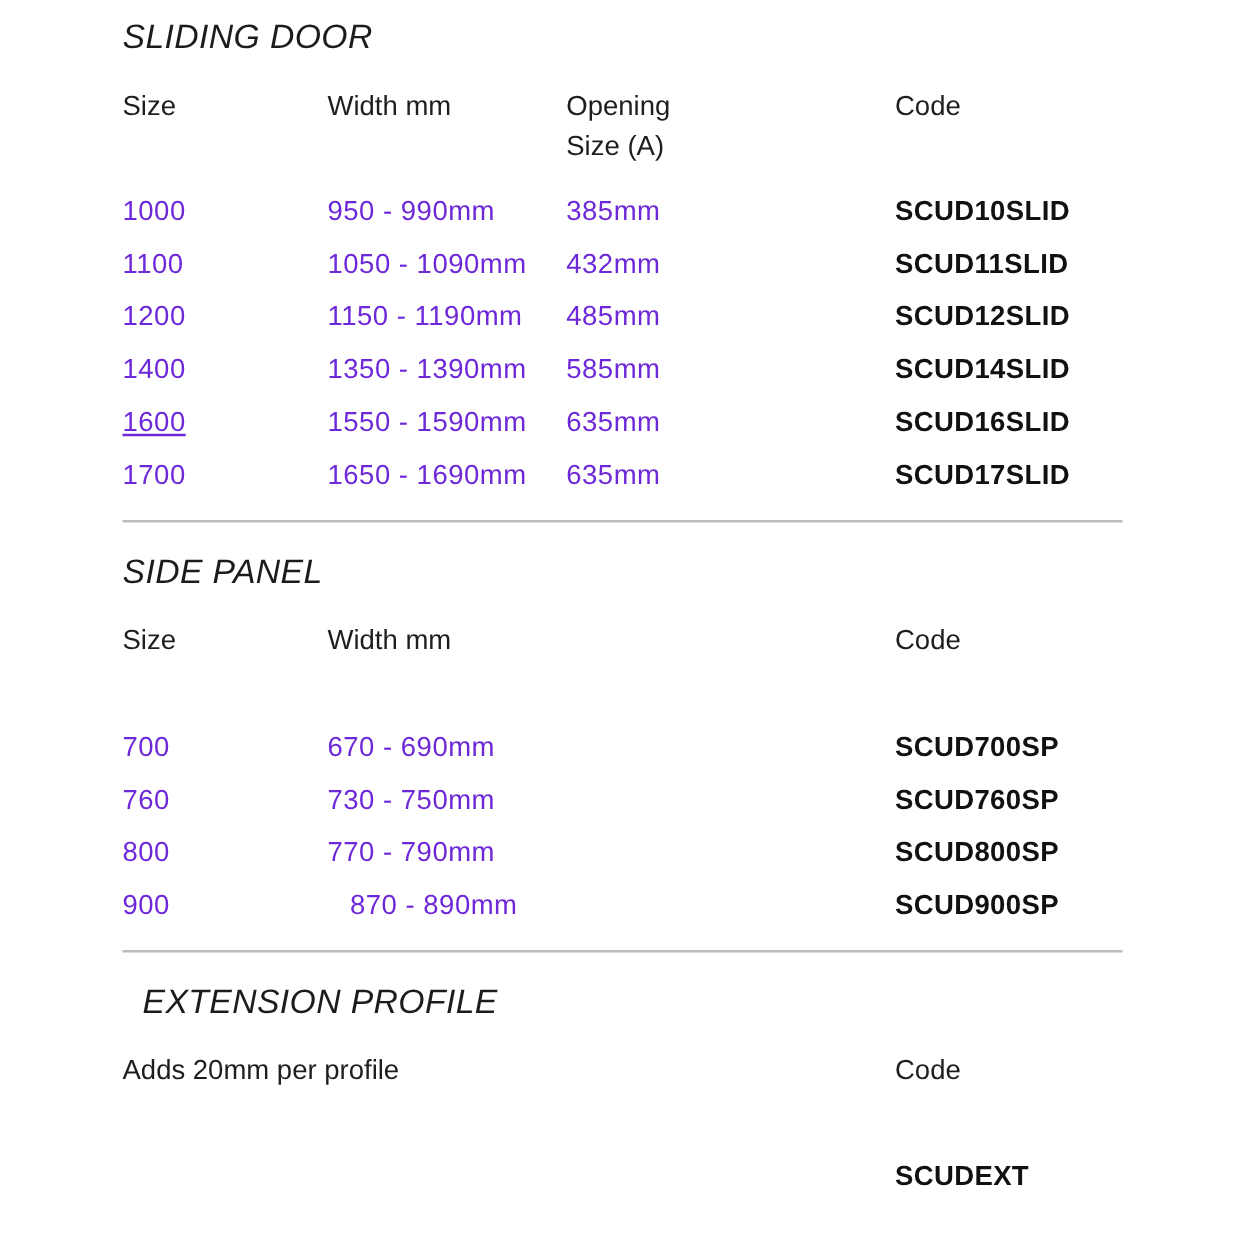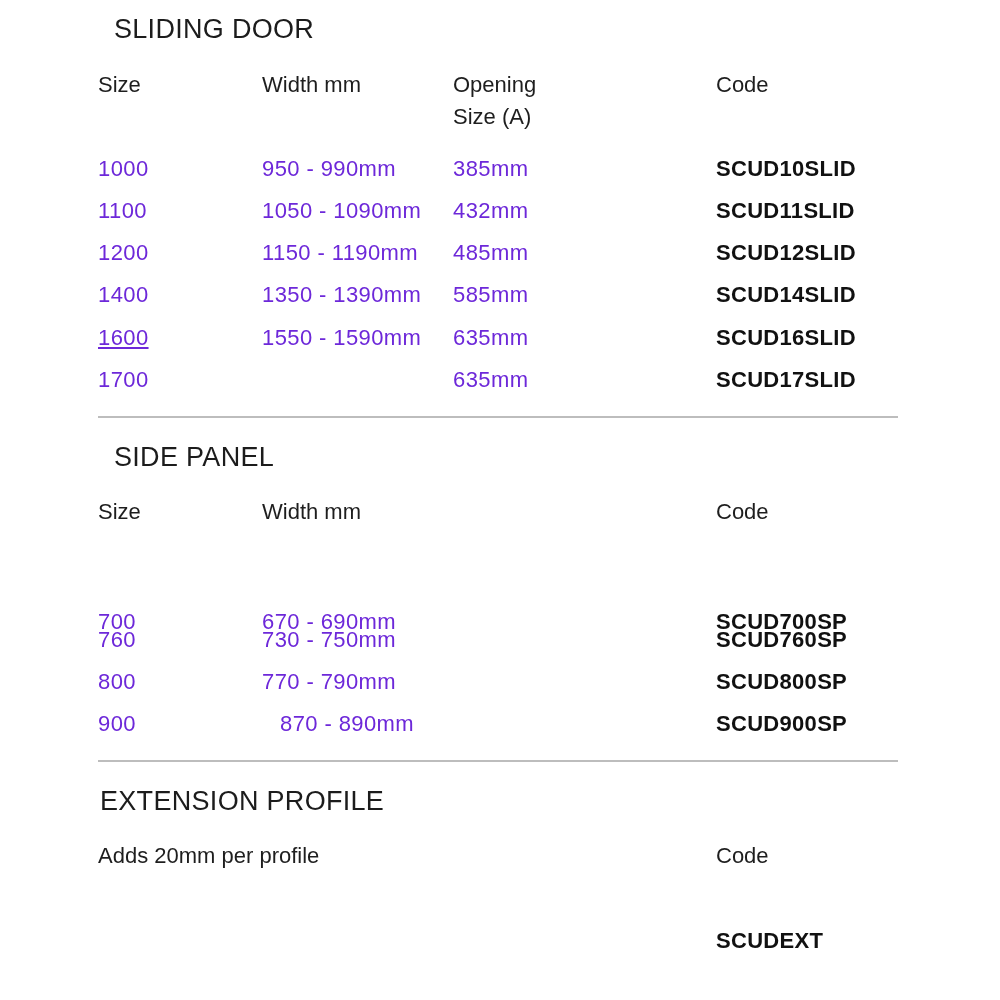--- a/index.html
+++ b/index.html
@@ -3,23 +3,22 @@
   <meta charset="utf-8">
   <style>
     html, body { margin: 0; padding: 0; background: #ffffff; }
     body {
       width: 1000px; height: 1000px; position: relative; overflow: hidden;
       font-family: "Liberation Sans", "DejaVu Sans", sans-serif;
       color: #2f2f2f;
     }
     .abs { position: absolute; white-space: nowrap; }
     .section-title {
-      font-size: 27px; color: #1c1c1c; letter-spacing: 0.3px;
+      font-size: 27px; font-style: italic; color: #1c1c1c; letter-spacing: 0.3px;
       font-weight: normal;
-      margin-left: 16px;
     }
     .hdr { font-size: 22px; color: #1e1e1e; }
     .cell { font-size: 22px; color: #6d28d9; letter-spacing: 0.4px; }
     .code { font-size: 22px; color: #111111; font-weight: bold; letter-spacing: 0.3px; }
     .divider {
       position: absolute; left: 98px; width: 800px; height: 2px; background: #bdbdbd;
     }
     .row { position: absolute; left: 0; width: 1000px; height: 30px; }
   </style>
 </head>
@@ -59,35 +58,36 @@
     <span class="abs code" style="left:716px;">SCUD14SLID</span>
   </div>
   <div class="row" style="top:325px;">
     <span class="abs cell" style="left:98px;text-decoration:underline;">1600</span>
     <span class="abs cell" style="left:262px;">1550 - 1590mm</span>
     <span class="abs cell" style="left:453px;">635mm</span>
     <span class="abs code" style="left:716px;">SCUD16SLID</span>
   </div>
   <div class="row" style="top:367px;">
     <span class="abs cell" style="left:98px;">1700</span>
+    <span class="abs cell" style="left:262px;">1650 - 1690mm</span>
     <span class="abs cell" style="left:453px;">635mm</span>
     <span class="abs code" style="left:716px;">SCUD17SLID</span>
   </div>
 </div>
 
 <div class="divider" style="top:416px;"></div>
 
 <div>
   <div class="abs section-title" style="left:98px; top:442px;">SIDE PANEL</div>
 
   <div class="abs hdr" style="left:98px; top:499px;">Size</div>
   <div class="abs hdr" style="left:262px; top:499px;">Width mm</div>
   <div class="abs hdr" style="left:716px; top:499px;">Code</div>
 
-  <div class="row" style="top:609px;">
+  <div class="row" style="top:585px;">
     <span class="abs cell" style="left:98px;">700</span>
     <span class="abs cell" style="left:262px;">670 - 690mm</span>
     <span class="abs code" style="left:716px;">SCUD700SP</span>
   </div>
   <div class="row" style="top:627px;">
     <span class="abs cell" style="left:98px;">760</span>
     <span class="abs cell" style="left:262px;">730 - 750mm</span>
     <span class="abs code" style="left:716px;text-align:center;">SCUD760SP</span>
   </div>
   <div class="row" style="top:669px;">
@@ -98,17 +98,17 @@
   <div class="row" style="top:711px;">
     <span class="abs cell" style="left:98px;">900</span>
     <span class="abs cell" style="left:262px;margin-left:18px;">870 - 890mm</span>
     <span class="abs code" style="left:716px;">SCUD900SP</span>
   </div>
 </div>
 
 <div class="divider" style="top:760px;"></div>
 
 <div>
-  <div class="abs section-title" style="left:84px; top:786px;text-align:center;">EXTENSION PROFILE</div>
+  <div class="abs section-title" style="left:114px; top:786px;text-align:center;">EXTENSION PROFILE</div>
   <div class="abs hdr" style="left:98px; top:843px;">Adds 20mm per profile</div>
   <div class="abs hdr" style="left:716px; top:843px;">Code</div>
   <div class="abs code" style="left:716px; top:928px;">SCUDEXT</div>
 </div>
 
 </body></html>

